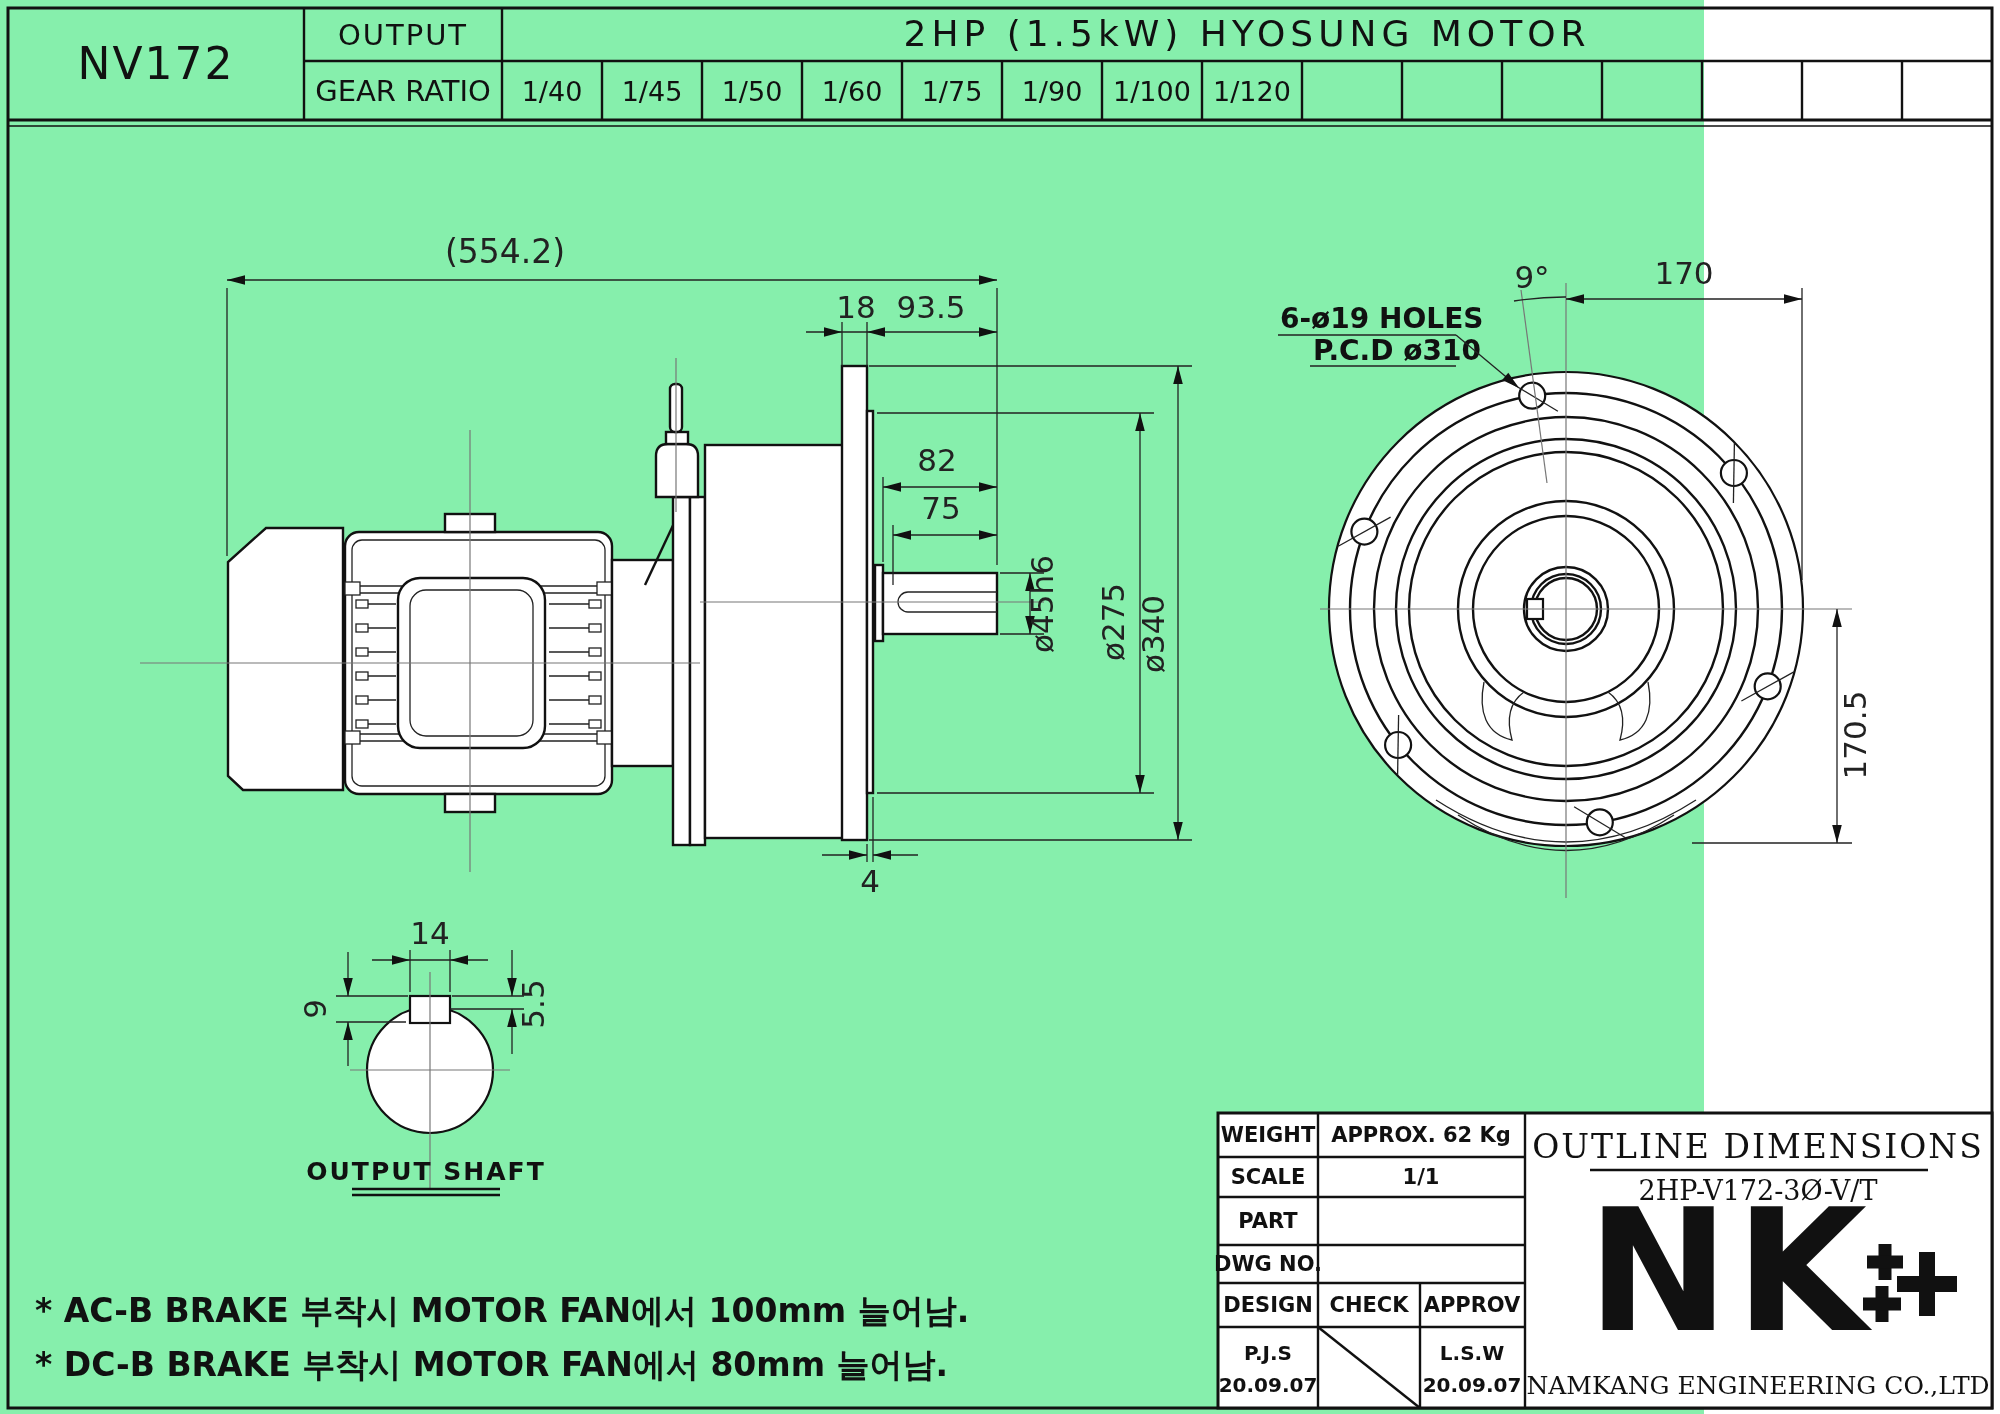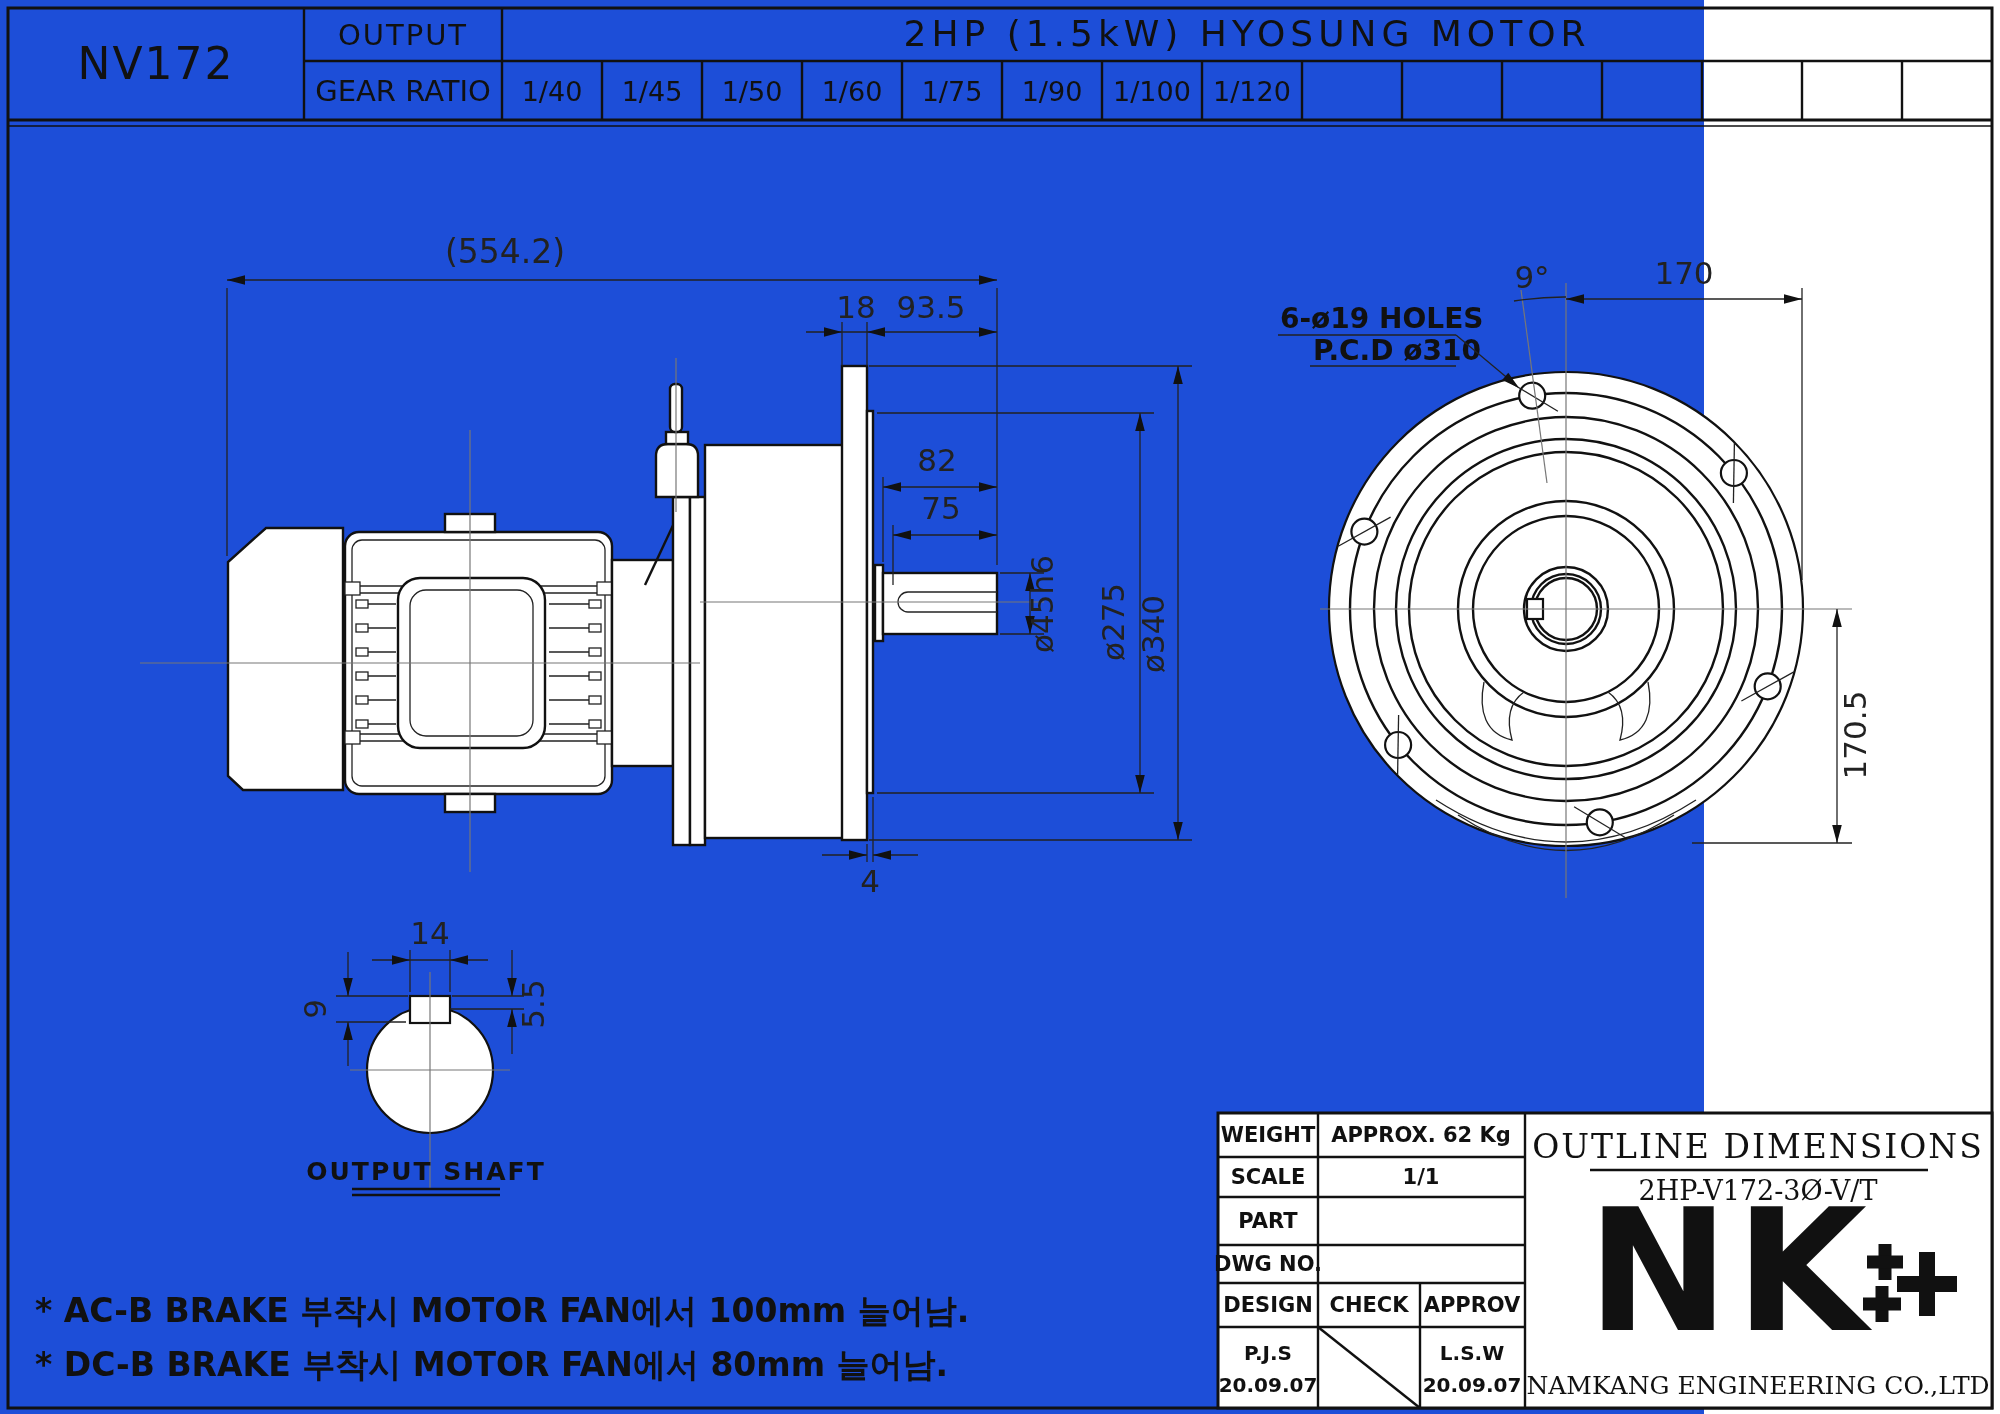--- a/index.html
+++ b/index.html
@@ -1,16 +1,16 @@
 <!DOCTYPE html>
 <html><head>
 <meta charset="utf-8">
 <style>
   html,body{margin:0;padding:0;background:#ffffff;}
-  .sheet{width:1704px;height:1414px;position:relative;background:#1d4ed8;}
+  .sheet{width:1704px;height:1414px;position:relative;background:#86efac;}
   svg{display:block;}
   .ol{stroke:#111;stroke-width:2.4;fill:none;}
   .olw{stroke:#111;stroke-width:2.4;fill:#fff;}
   .tl{stroke:#222;stroke-width:1.3;fill:none;}
   .cl{stroke:#777;stroke-width:1.2;fill:none;}
   .bq{stroke:#111;stroke-width:2.2;fill:#fff;}
   .dimt{font-family:"DejaVu Sans","Liberation Sans",sans-serif;font-size:31px;fill:#222;}
   .dimt2{font-family:"DejaVu Sans","Liberation Sans",sans-serif;font-size:33px;fill:#222;}
   .hdr{font-family:"DejaVu Sans","Liberation Sans",sans-serif;fill:#111;}
   .boldlab{font-family:"DejaVu Sans","Liberation Sans",sans-serif;font-weight:bold;fill:#111;}

